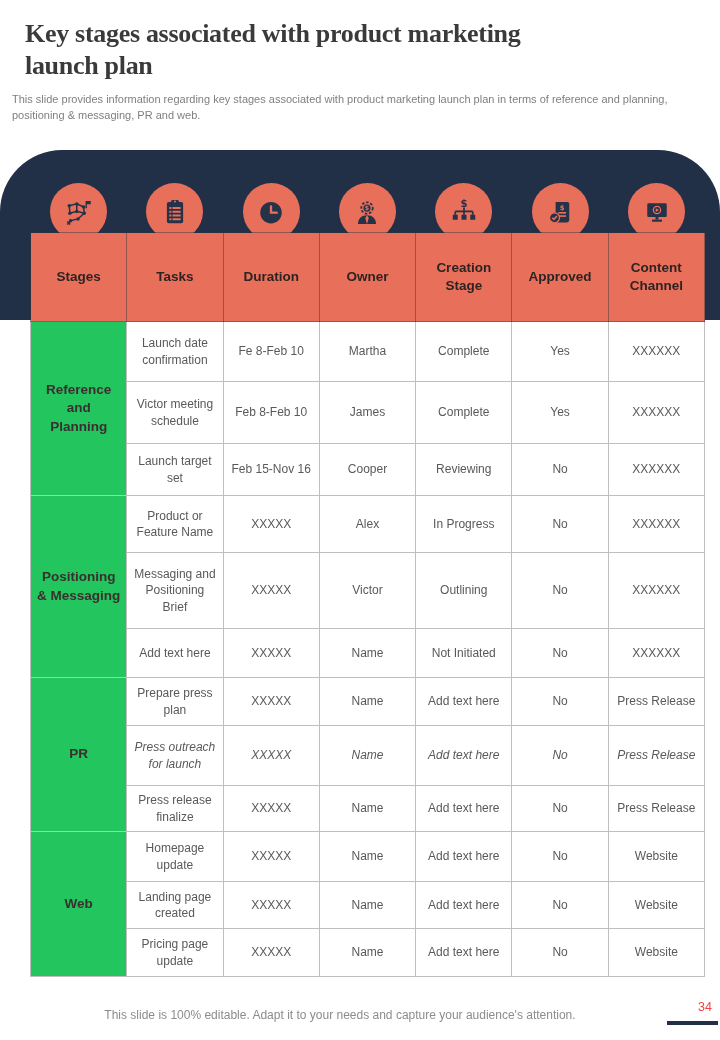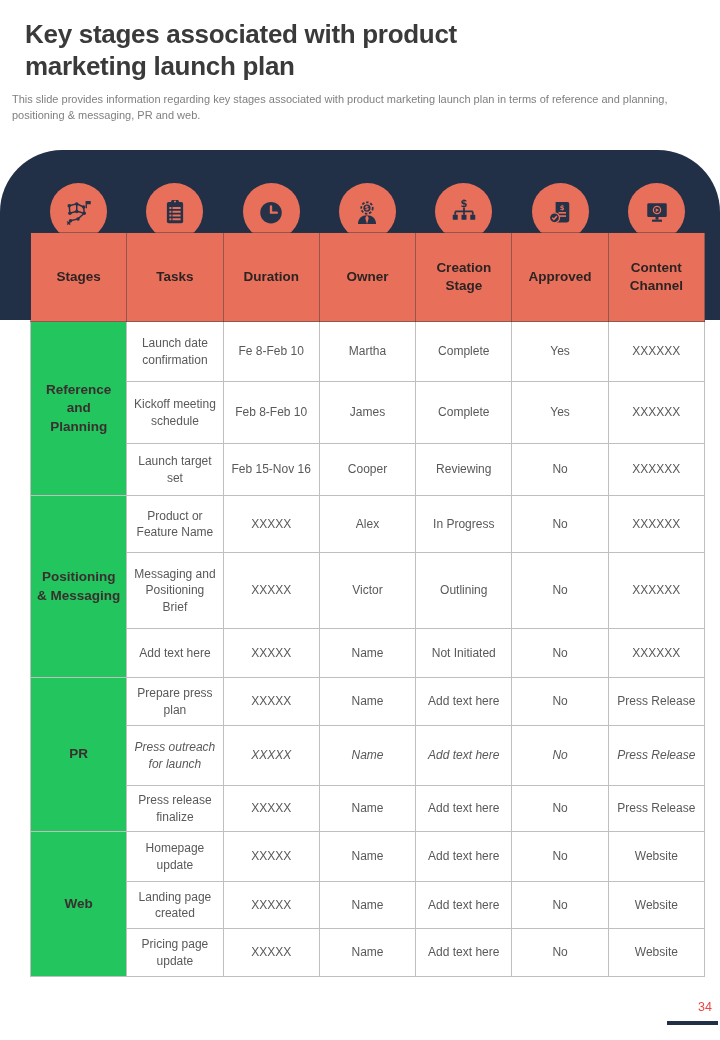--- a/index.html
+++ b/index.html
@@ -2,21 +2,21 @@
 <html><head>
 <meta charset="utf-8">
 <style>
   html,body{margin:0;padding:0;background:#fff;}
   .slide{
     position:relative;width:720px;height:1040px;background:#fff;overflow:hidden;
     font-family:"Liberation Sans",sans-serif;
   }
   .title{
     position:absolute;left:25px;top:18px;width:500px;margin:0;
-    font-size:26px;line-height:1.24;font-weight:bold;color:#3a3a3a;letter-spacing:-0.3px;
+    font-size:26px;line-height:1.24;font-weight:bold;color:#3a3a3a;letter-spacing:-0.3px;font-family:Liberation Serif, serif;
   }
   .subtitle{
     position:absolute;left:12px;top:92px;width:672px;margin:0;
     font-size:11px;line-height:1.45;color:#7f7f7f;
   }
   .band{
     position:absolute;left:0;top:150px;width:720px;height:170px;
     background:#213047;border-radius:62px 62px 0 0;z-index:1;
   }
   .icon-row{
@@ -194,21 +194,21 @@
         <tr>
           <td rowspan="3" class="stage">Reference and Planning</td>
           <td>Launch date confirmation</td>
           <td>Fe 8-Feb 10</td>
           <td>Martha</td>
           <td>Complete</td>
           <td>Yes</td>
           <td>XXXXXX</td>
         </tr>
         <tr>
-          <td>Kickoff meeting schedule</td>
+          <td>Victor meeting schedule</td>
           <td>Feb 8-Feb 10</td>
           <td>James</td>
           <td>Complete</td>
           <td>Yes</td>
           <td>XXXXXX</td>
         </tr>
         <tr>
           <td>Launch target set</td>
           <td>Feb 15-Nov 16</td>
           <td>Cooper</td>
@@ -288,16 +288,17 @@
           <td>XXXXX</td>
           <td>Name</td>
           <td>Add text here</td>
           <td>No</td>
           <td>Website</td>
         </tr>
       </tbody>
     </table>
   </div>
 
+  <p class="footer">This slide is 100% editable. Adapt it to your needs and capture your audience's attention.</p>
   <div class="pagenum">34</div>
   <div class="pagebar"></div>
 
 </div>
 
 </body></html>

